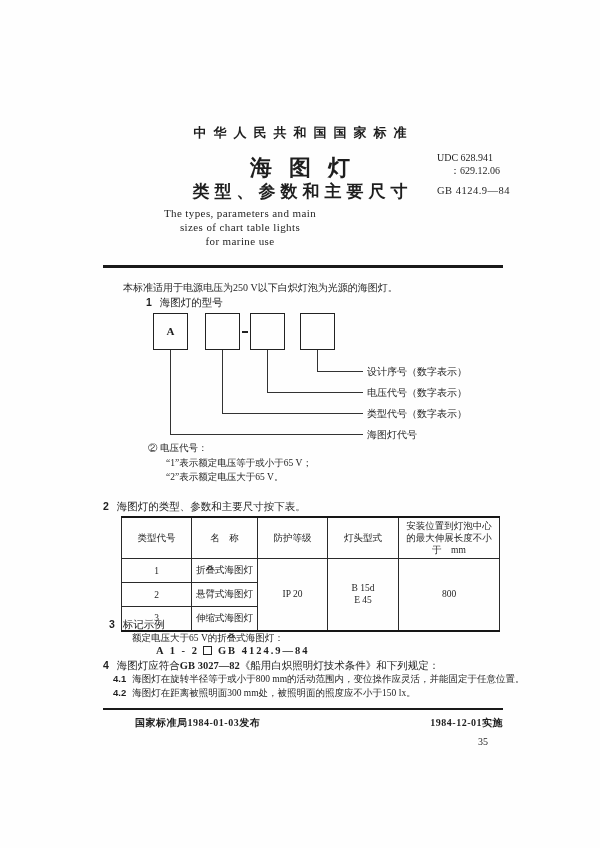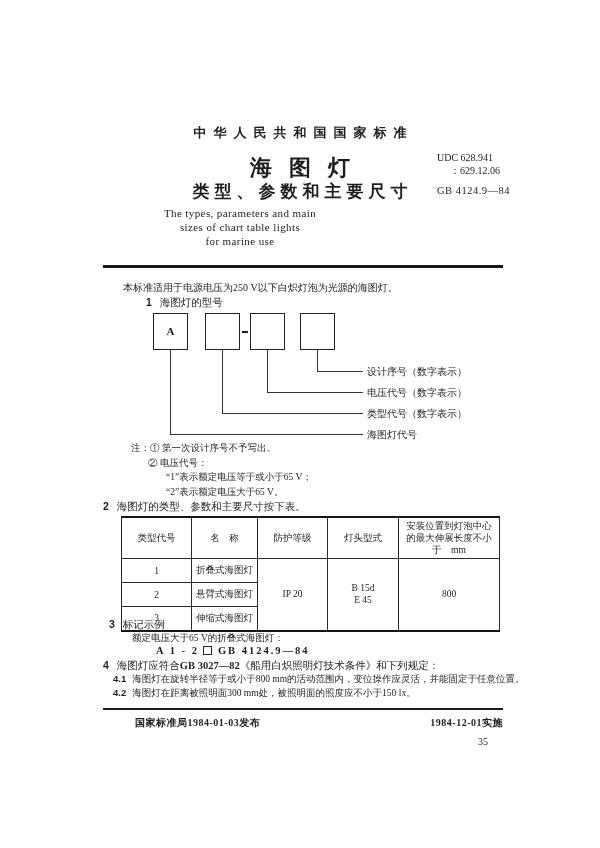--- a/index.html
+++ b/index.html
@@ -129,24 +129,20 @@
     <div class="hline" style="left:119px; top:102px; width:141px;"></div>
     <div class="hline" style="left:67px;  top:123px; width:193px;"></div>
 
     <div class="dlabel" style="top:54px;">设计序号（数字表示）</div>
     <div class="dlabel" style="top:75px;">电压代号（数字表示）</div>
     <div class="dlabel" style="top:96px;">类型代号（数字表示）</div>
     <div class="dlabel" style="top:117px;">海图灯代号</div>
   </div>
 
   <div class="abs notes">
-    <div>
-      <span>注：</span><span>①</span>
-      <span>第一次设计序号不予写出。</span>
-    </div>
     <div class="note-ind2">
       <span>②</span>
       <span>电压代号：</span>
     </div>
     <div class="note-ind3">“1”表示额定电压等于或小于65 V；</div>
     <div class="note-ind3">“2”表示额定电压大于65 V。</div>
   </div>
 
   <div class="abs h-sec h2">
     <span class="num">2</span><span>海图灯的类型、参数和主要尺寸按下表。</span>

